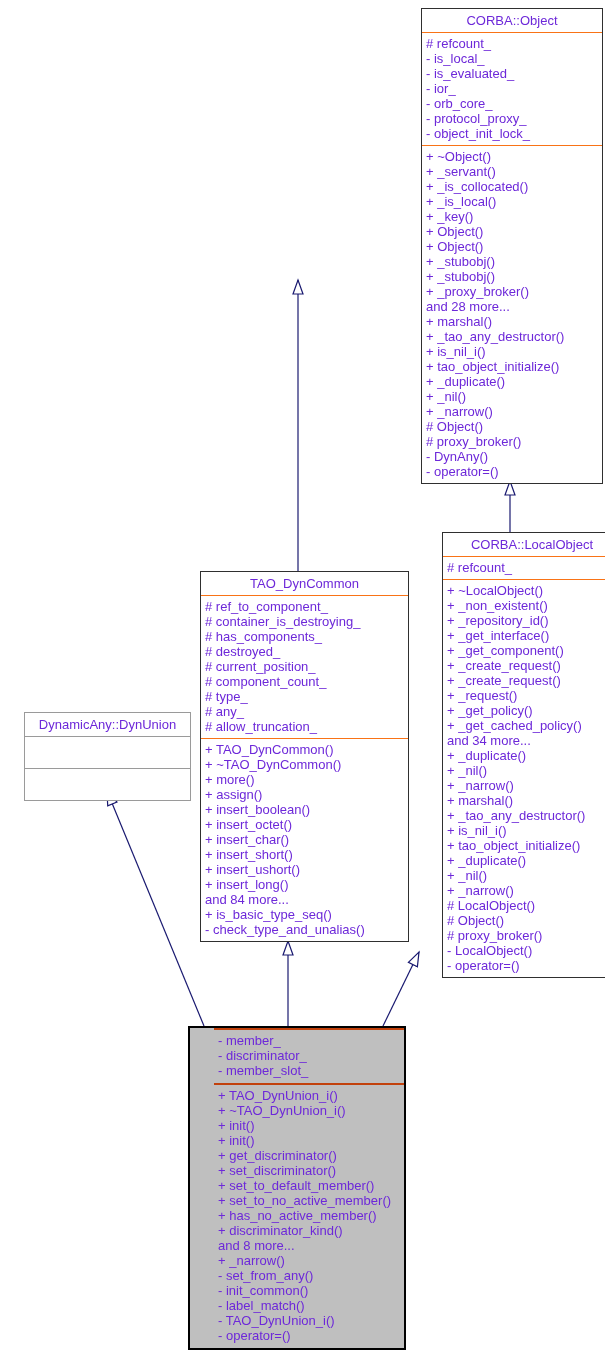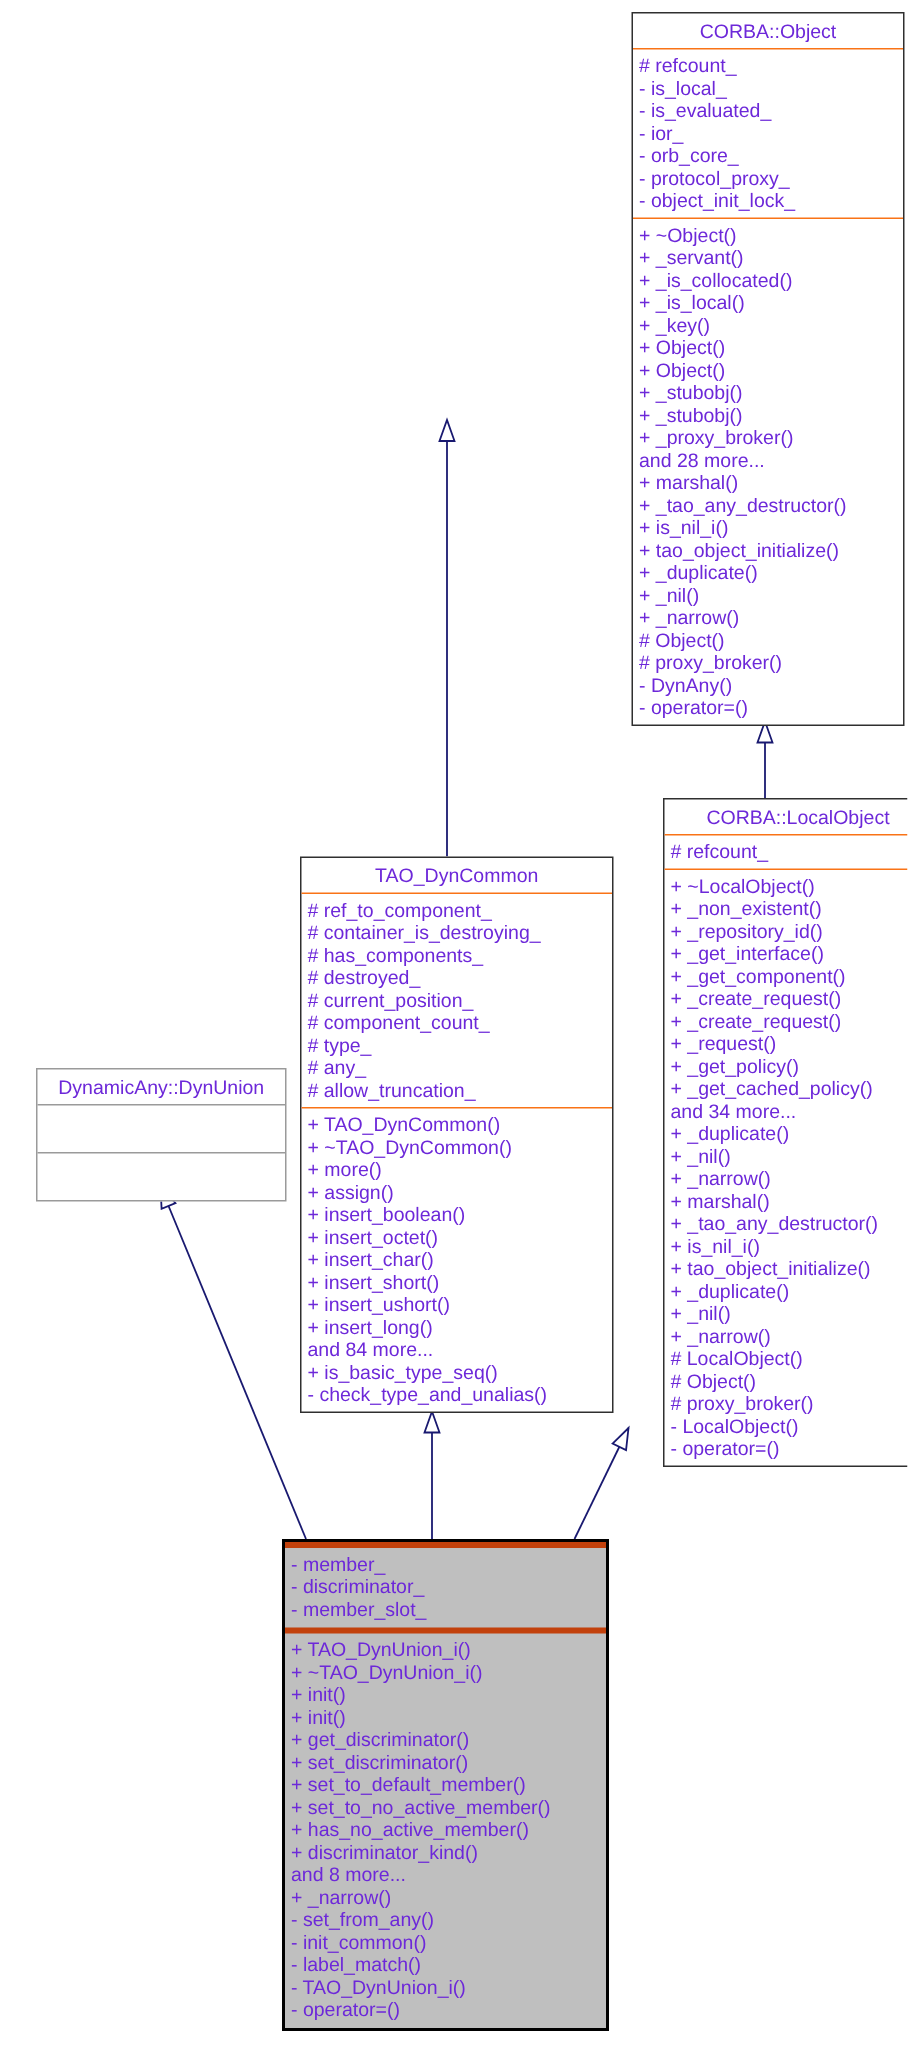--- a/index.html
+++ b/index.html
@@ -33,21 +33,21 @@
   
   .box.muted{border-color:#bdbdbd;}
   .box.muted .sec{border-top-color:#bdbdbd;}
   .box.muted2{border-color:#9a9a9a;}
   .box.muted2 .sec{border-top-color:#9a9a9a;}
   
   .box.current{
     background:#bfbfbf;
     border:2px solid #000000;
   }
-  .box.current .sec{border-top:4px solid #c2410c;padding:3px 4px 5px 4px;}
+  .box.current .sec{border-top:2px solid #c2410c;padding:3px 4px 5px 4px;margin-left:24px;}
   
   #box-corba-object{left:421px;top:8px;width:182px;}
   #box-dynany{left:260px;top:202px;width:75px;}
   #box-corba-localobject{left:442px;top:532px;width:180px;}
   #box-tao-dyncommon{left:200px;top:571px;width:209px;}
   #box-dynamicany-dynunion{left:24px;top:712px;width:167px;}
   #box-tao-dynunion-i{left:188px;top:1026px;width:218px;}
 </style>
 </head>
 <body>

